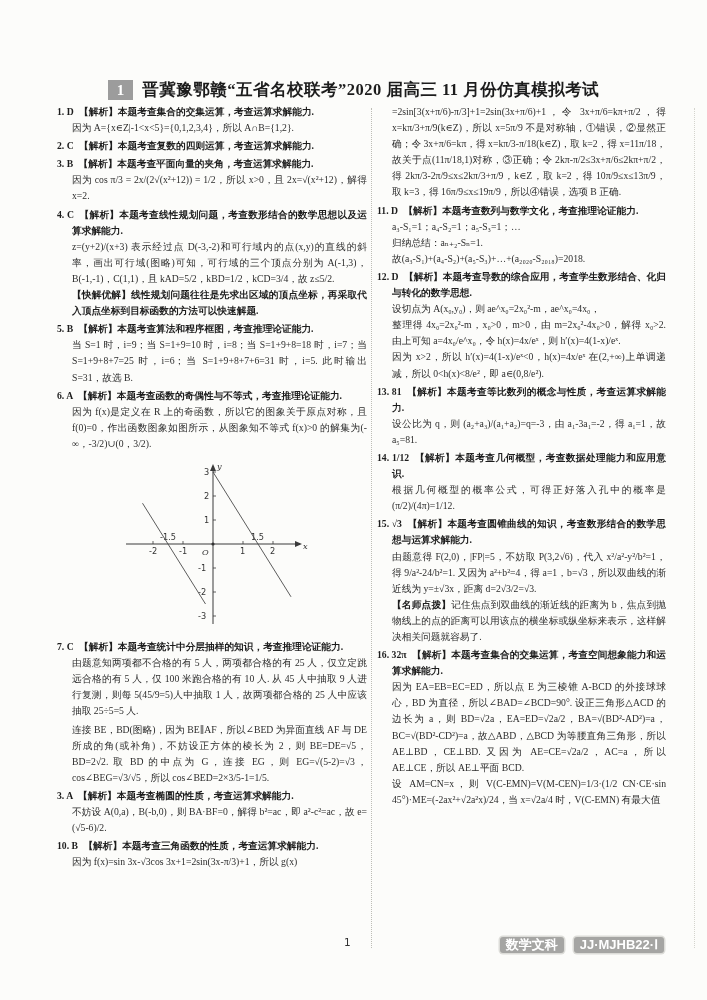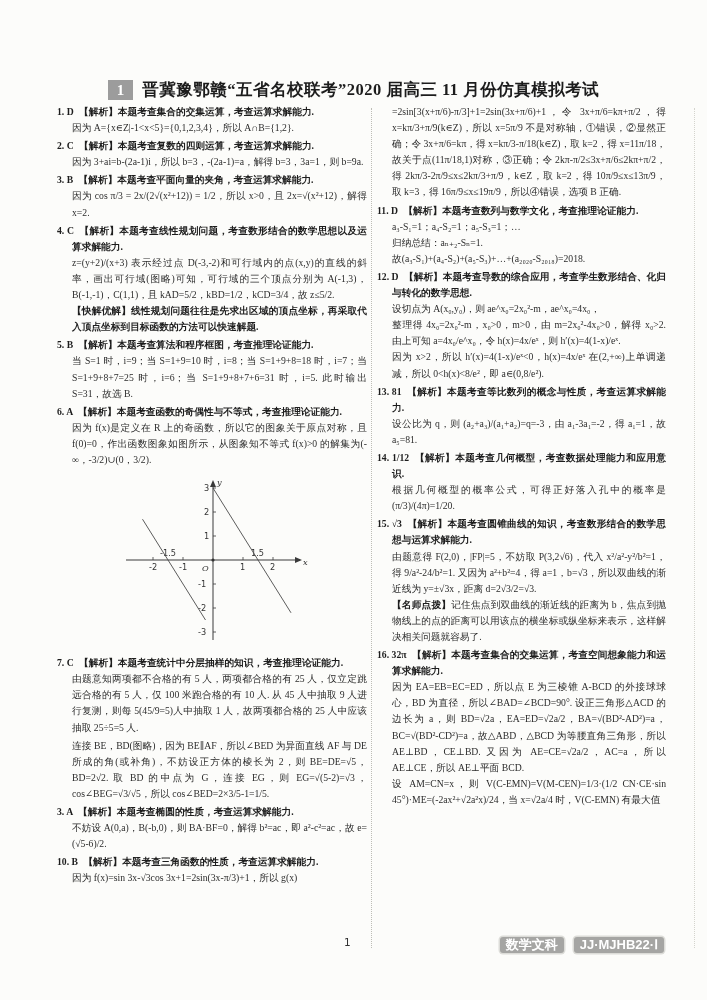--- a/index.html
+++ b/index.html
@@ -48,21 +48,20 @@
   <div class="divider"></div>
   <div class="edge-line"></div>
 
   <div id="col-left" class="col">
       <div class="item">
         <p class="head"><span class="lbl">1. D </span><span>【解析】本题考查集合的交集运算，考查运算求解能力.</span></p>
         <p class="body">因为 A={x∈Z|-1&lt;x&lt;5}={0,1,2,3,4}，所以 A∩B={1,2}.</p>
       </div>
       <div class="item">
         <p class="head"><span class="lbl">2. C </span><span>【解析】本题考查复数的四则运算，考查运算求解能力.</span></p>
-        <p class="body">因为 3+ai=b-(2a-1)i，所以 b=3，-(2a-1)=a，解得 b=3，3a=1，则 b=9a.</p>
       </div>
       <div class="item">
         <p class="head"><span class="lbl">3. B </span><span>【解析】本题考查平面向量的夹角，考查运算求解能力.</span></p>
         <p class="body">因为 cos π/3 = 2x/(2√(x²+12)) = 1/2，所以 x&gt;0，且 2x=√(x²+12)，解得 x=2.</p>
       </div>
       <div class="item">
         <p class="head"><span class="lbl">4. C </span><span>【解析】本题考查线性规划问题，考查数形结合的数学思想以及运算求解能力.</span></p>
         <p class="body">z=(y+2)/(x+3) 表示经过点 D(-3,-2)和可行域内的点(x,y)的直线的斜率，画出可行域(图略)可知，可行域的三个顶点分别为 A(-1,3)，B(-1,-1)，C(1,1)，且 kAD=5/2，kBD=1/2，kCD=3/4，故 z≤5/2.</p>
         <p class="body bold"><span class="note-label">【快解优解】</span>线性规划问题往往是先求出区域的顶点坐标，再采取代入顶点坐标到目标函数的方法可以快速解题.</p>
       </div>
@@ -149,21 +148,21 @@
         <p class="body">设切点为 A(x₀,y₀)，则 ae^x₀=2x₀²-m，ae^x₀=4x₀，</p>
         <p class="body">整理得 4x₀=2x₀²-m，x₀&gt;0，m&gt;0，由 m=2x₀²-4x₀&gt;0，解得 x₀&gt;2. 由上可知 a=4x₀/e^x₀，令 h(x)=4x/eˣ，则 h′(x)=4(1-x)/eˣ.</p>
         <p class="body">因为 x&gt;2，所以 h′(x)=4(1-x)/eˣ&lt;0，h(x)=4x/eˣ 在(2,+∞)上单调递减，所以 0&lt;h(x)&lt;8/e²，即 a∈(0,8/e²).</p>
       </div>
       <div class="item">
         <p class="head"><span class="lbl">13. 81 </span><span>【解析】本题考查等比数列的概念与性质，考查运算求解能力.</span></p>
         <p class="body">设公比为 q，则 (a₂+a₃)/(a₁+a₂)=q=-3，由 a₁-3a₁=-2，得 a₁=1，故 a₅=81.</p>
       </div>
       <div class="item">
         <p class="head"><span class="lbl">14. 1/12 </span><span>【解析】本题考查几何概型，考查数据处理能力和应用意识.</span></p>
-        <p class="body">根据几何概型的概率公式，可得正好落入孔中的概率是 (π/3)/(4π)=1/20.</p>
+        <p class="body">根据几何概型的概率公式，可得正好落入孔中的概率是 (π/2)/(4π)=1/12.</p>
       </div>
       <div class="item">
         <p class="head"><span class="lbl">15. √3 </span><span>【解析】本题考查圆锥曲线的知识，考查数形结合的数学思想与运算求解能力.</span></p>
         <p class="body">由题意得 F(2,0)，|FP|=5，不妨取 P(3,2√6)，代入 x²/a²-y²/b²=1，得 9/a²-24/b²=1. 又因为 a²+b²=4，得 a=1，b=√3，所以双曲线的渐近线为 y=±√3x，距离 d=2√3/2=√3.</p>
         <p class="body"><span class="note-label">【名师点拨】</span>记住焦点到双曲线的渐近线的距离为 b，焦点到抛物线上的点的距离可以用该点的横坐标或纵坐标来表示，这样解决相关问题就容易了.</p>
       </div>
       <div class="item">
         <p class="head"><span class="lbl">16. 32π </span><span>【解析】本题考查集合的交集运算，考查空间想象能力和运算求解能力.</span></p>
         <p class="body">因为 EA=EB=EC=ED，所以点 E 为三棱锥 A-BCD 的外接球球心，BD 为直径，所以∠BAD=∠BCD=90°. 设正三角形△ACD 的边长为 a，则 BD=√2a，EA=ED=√2a/2，BA=√(BD²-AD²)=a，BC=√(BD²-CD²)=a，故△ABD，△BCD 为等腰直角三角形，所以 AE⊥BD，CE⊥BD. 又因为 AE=CE=√2a/2，AC=a，所以 AE⊥CE，所以 AE⊥平面 BCD.</p>
         <p class="body">设 AM=CN=x，则 V(C-EMN)=V(M-CEN)=1/3·(1/2 CN·CE·sin 45°)·ME=(-2ax²+√2a²x)/24，当 x=√2a/4 时，V(C-EMN) 有最大值</p>

